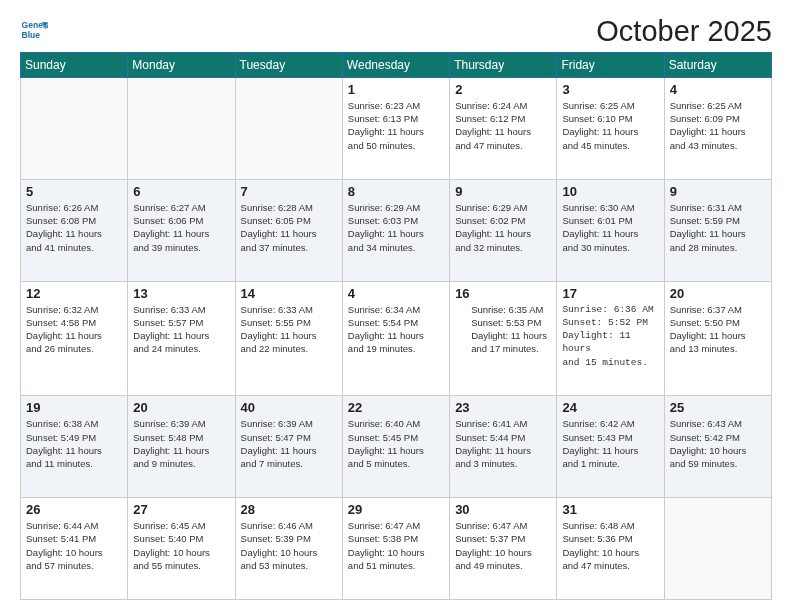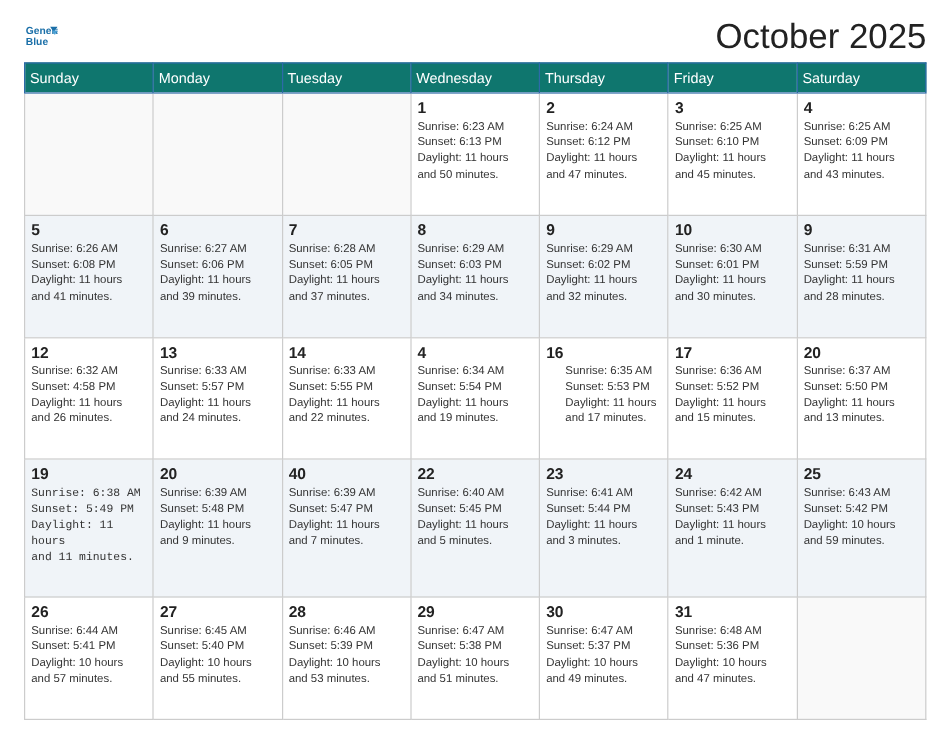--- a/index.html
+++ b/index.html
@@ -237,37 +237,37 @@
           </td>
           <td>
             <div class="day-number">16</div>
             <div class="day-info" style="white-space: pre-line; margin-left: 16px;">Sunrise: 6:35 AM
 Sunset: 5:53 PM
 Daylight: 11 hours
 and 17 minutes.</div>
           </td>
           <td>
             <div class="day-number">17</div>
-            <div class="day-info" style="white-space: pre-line;">Sunrise: 6:36 AM
+            <div class="day-info" style="white-space: pre-line; font-family: Liberation Mono, monospace;">Sunrise: 6:36 AM
 Sunset: 5:52 PM
 Daylight: 11 hours
 and 15 minutes.</div>
           </td>
           <td>
             <div class="day-number">20</div>
             <div class="day-info" style="white-space: pre-line;">Sunrise: 6:37 AM
 Sunset: 5:50 PM
 Daylight: 11 hours
 and 13 minutes.</div>
           </td>
         </tr>
         <tr class="row-shaded">
           <td>
             <div class="day-number">19</div>
-            <div class="day-info" style="white-space: pre-line; font-family: Liberation Mono, monospace;">Sunrise: 6:38 AM
+            <div class="day-info" style="white-space: pre-line;">Sunrise: 6:38 AM
 Sunset: 5:49 PM
 Daylight: 11 hours
 and 11 minutes.</div>
           </td>
           <td>
             <div class="day-number">20</div>
             <div class="day-info" style="white-space: pre-line;">Sunrise: 6:39 AM
 Sunset: 5:48 PM
 Daylight: 11 hours
 and 9 minutes.</div>

